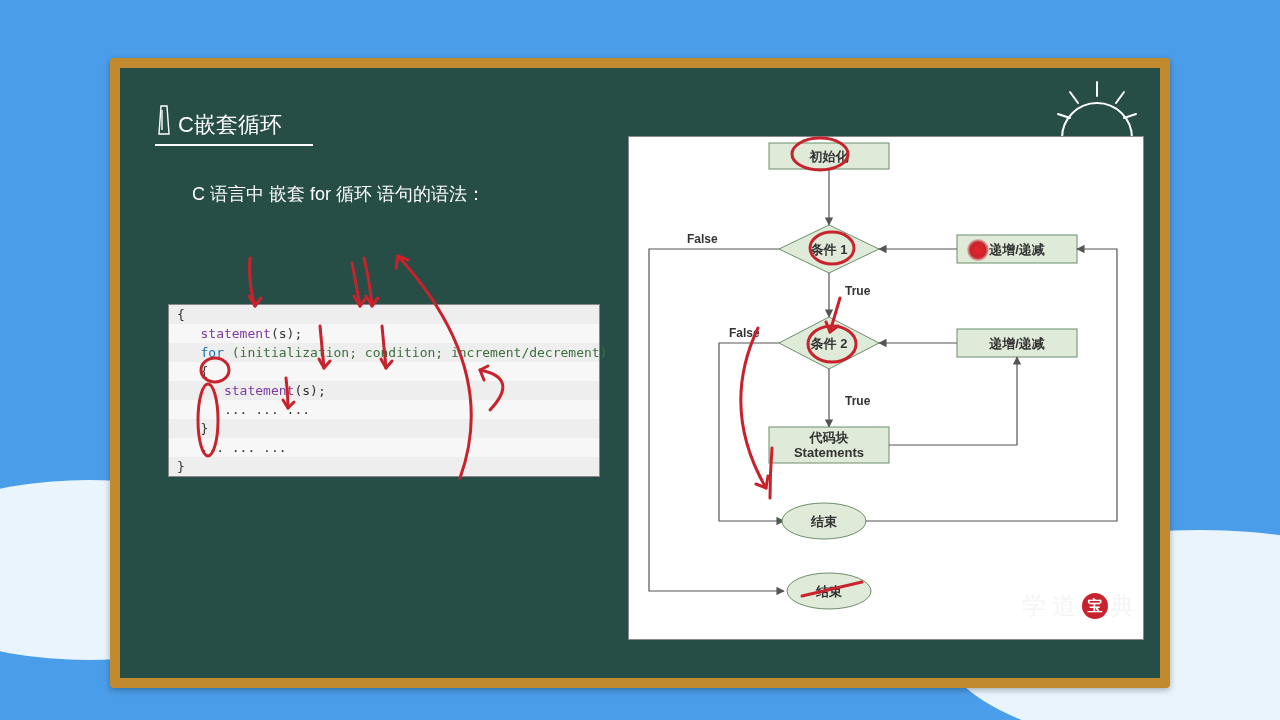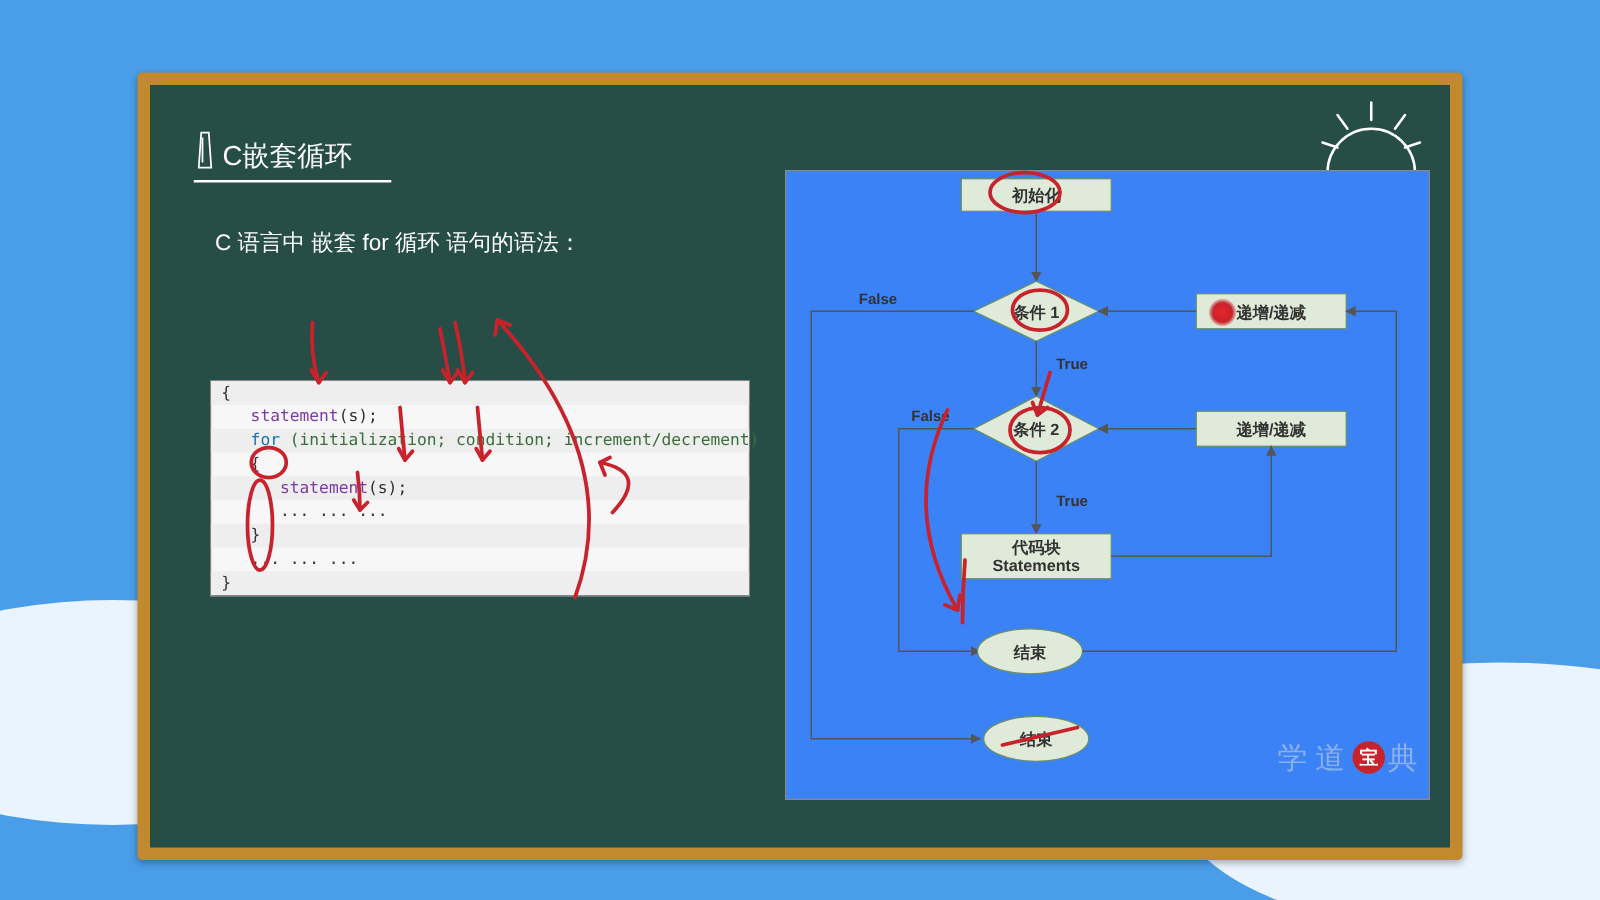--- a/index.html
+++ b/index.html
@@ -12,30 +12,30 @@
   .frame{position:absolute;left:110px;top:58px;width:1060px;height:630px;background:#c28a2e;border-radius:4px;box-shadow:0 2px 6px rgba(0,0,0,.3);}
   .board{position:absolute;left:10px;top:10px;right:10px;bottom:10px;background:#264d46;}
   
   .sun{position:absolute;right:18px;top:10px;width:90px;height:70px;}
   .sun svg{width:100%;height:100%;}
   
   .chalk{position:absolute;left:35px;top:36px;width:18px;height:34px;}
   .chalk svg{width:100%;height:100%;}
   .title{position:absolute;left:58px;top:42px;color:#fff;font-size:22px;}
   .title-underline{position:absolute;left:35px;top:76px;width:158px;height:0;border-top:2px solid #fff;}
-  .subtitle{position:absolute;left:52px;top:114px;color:#fff;font-size:18px;}
+  .subtitle{position:absolute;left:72px;top:114px;color:#fff;font-size:18px;}
   
   .code-panel{position:absolute;left:48px;top:236px;width:430px;background:#f7f7f7;border:1px solid #888;font-family:Consolas,monospace;font-size:13px;}
   .code-panel .line{padding:2px 8px;white-space:pre;color:#333;}
   .code-panel .line.alt{background:#eeeeee;}
   .kw{color:#1a6fb5;}
   .fn{color:#7c3aa3;text-align:center;}
   .pn{color:#3c6e3c;}
   
-  .flow{position:absolute;left:508px;top:68px;width:514px;height:502px;background:#3b82f6;border:1px solid #888;}
+  .flow{position:absolute;left:508px;top:68px;width:514px;height:502px;background:#ffffff;border:1px solid #888;}
   .flow svg{width:100%;height:100%;}
   .flow text{font-family:"Microsoft YaHei",Arial,sans-serif;font-size:13px;font-weight:bold;fill:#333;}
   .flow .lbl{font-size:12px;font-weight:bold;}
   .flow-box{fill:#dfead9;stroke:#6a8f6a;stroke-width:1;}
   .flow-diamond{fill:#dfead9;stroke:#6a8f6a;stroke-width:1;}
   .flow-ellipse{fill:#dfead9;stroke:#6a8f6a;stroke-width:1;}
   .flow-line{stroke:#555;stroke-width:1.2;fill:none;}
   
   .ann{position:absolute;left:0;top:0;width:100%;height:100%;pointer-events:none;}
   .ann path,.ann ellipse,.ann line{stroke:#c8232c;stroke-width:3;fill:none;stroke-linecap:round;stroke-linejoin:round;}

